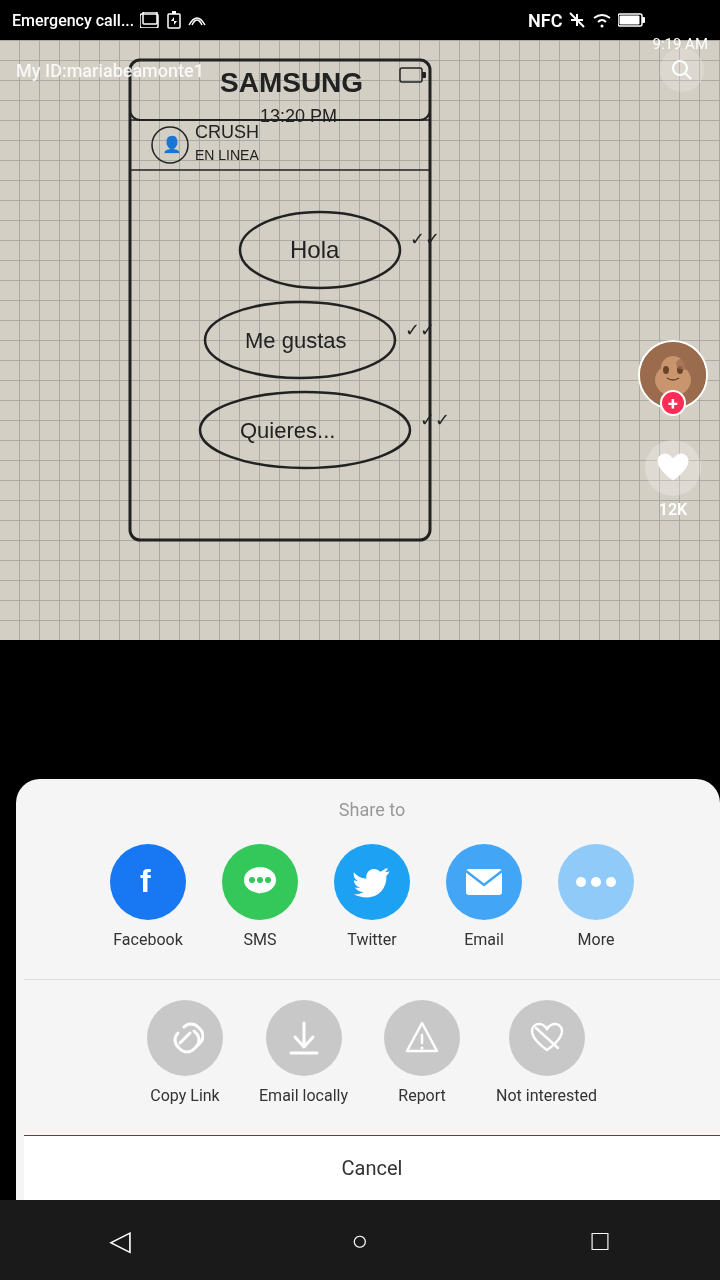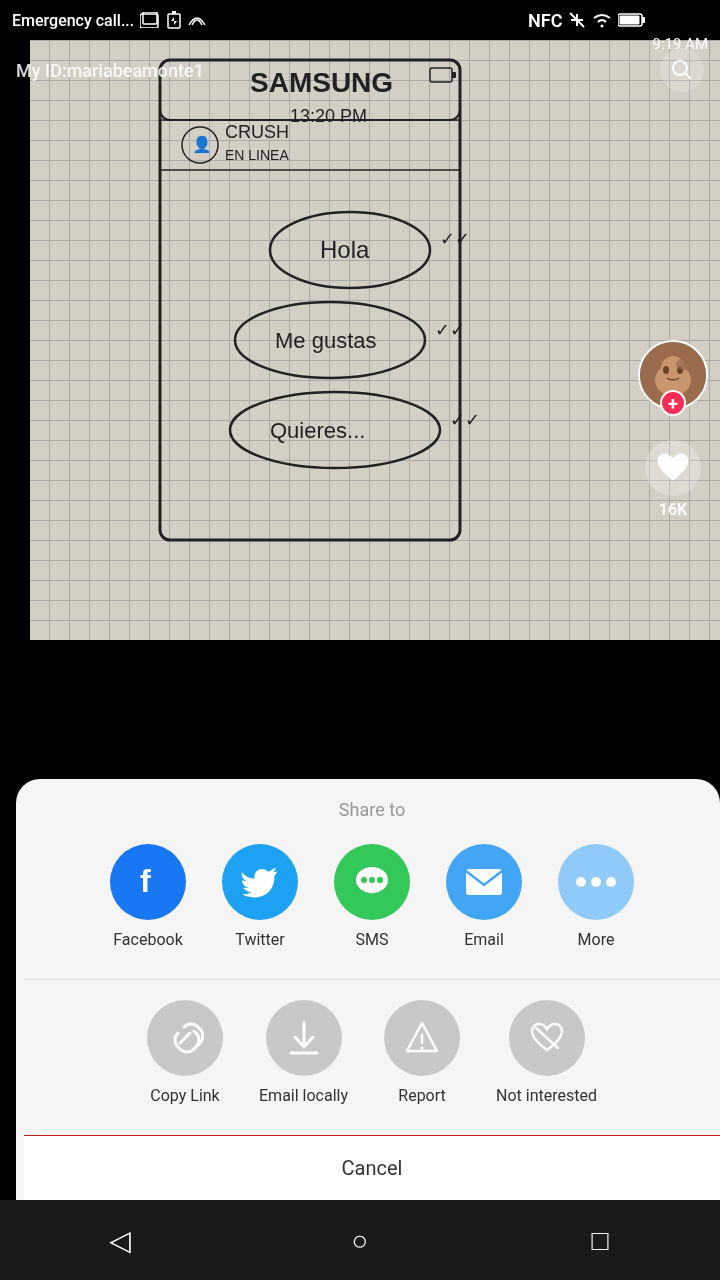--- a/index.html
+++ b/index.html
@@ -45,21 +45,20 @@
       margin-top: 47px;
     }
 
     
     .video-area {
       position: absolute;
       top: 0; left: 0; right: 0;
       height: 640px;
       background: #d946ef;
       overflow: hidden;
-      margin-left: 30px;
     }
 
     .video-bg {
       width: 100%;
       height: 100%;
       background: 
         repeating-linear-gradient(
           0deg,
           transparent,
           transparent 19px,
@@ -386,61 +385,61 @@
     </div>
     <div class="avatar-plus">+</div>
   </div>
 
   <div class="heart-btn">
     <div class="heart-icon">
       <svg width="34" height="32" viewBox="0 0 34 32">
         <path d="M17 28 C17 28 2 18 2 9 C2 4.5 5.5 2 9 2 C12 2 15 4 17 7 C19 4 22 2 25 2 C28.5 2 32 4.5 32 9 C32 18 17 28 17 28 Z" fill="white" stroke="white"></path>
       </svg>
     </div>
-    <span class="heart-count">16K</span>
+    <span class="heart-count">12K</span>
   </div>
 </div>
 
 <div class="share-sheet">
   <div class="share-title">Share to</div>
 
   <div class="share-row">
 
     <div class="share-item">
       <div class="share-icon facebook">
         <svg width="36" height="36" viewBox="0 0 36 36">
           <text x="10" y="28" font-family="Arial" font-size="32" font-weight="bold" fill="white">f</text>
         </svg>
       </div>
       <span class="share-label">Facebook</span>
-    </div>
-
-    <div class="share-item">
-      <div class="share-icon twitter">
-        <svg width="38" height="34" viewBox="0 0 38 34">
-          <path d="M36 4 C34 6 32 7 30 7.5 C28 5 25 4 22 4.5 C17 5.5 14 10 15 15 C9 15 4 12 1 8 C0 12 2 16 6 18 C4 18 2 17.5 1 17 C1 21 4 24 8 25 C6 25.5 4 25.5 2 25 C4 28 7.5 30 12 30 C7 33 1 33 0 32 C5 35 10 36 16 36 C30 36 38 24 37 12 C38.5 11 40 9 40.5 7 C39 7.5 37.5 8 36 7.5 C37.5 6 38.5 5 39 4 Z" fill="white" transform="scale(0.9)"></path>
-        </svg>
-      </div>
-      <span class="share-label">Twitter</span>
     </div>
 
     <div class="share-item">
       <div class="share-icon sms">
         <svg width="40" height="40" viewBox="0 0 40 40">
           <ellipse cx="20" cy="18" rx="16" ry="13" fill="white"></ellipse>
           <polygon points="12,28 20,32 20,28" fill="white"></polygon>
           <ellipse cx="12" cy="18" rx="3" ry="3" fill="#34C759"></ellipse>
           <ellipse cx="20" cy="18" rx="3" ry="3" fill="#34C759"></ellipse>
           <ellipse cx="28" cy="18" rx="3" ry="3" fill="#34C759"></ellipse>
         </svg>
       </div>
       <span class="share-label">SMS</span>
     </div>
 
     <div class="share-item">
+      <div class="share-icon twitter">
+        <svg width="38" height="34" viewBox="0 0 38 34">
+          <path d="M36 4 C34 6 32 7 30 7.5 C28 5 25 4 22 4.5 C17 5.5 14 10 15 15 C9 15 4 12 1 8 C0 12 2 16 6 18 C4 18 2 17.5 1 17 C1 21 4 24 8 25 C6 25.5 4 25.5 2 25 C4 28 7.5 30 12 30 C7 33 1 33 0 32 C5 35 10 36 16 36 C30 36 38 24 37 12 C38.5 11 40 9 40.5 7 C39 7.5 37.5 8 36 7.5 C37.5 6 38.5 5 39 4 Z" fill="white" transform="scale(0.9)"></path>
+        </svg>
+      </div>
+      <span class="share-label">Twitter</span>
+    </div>
+
+    <div class="share-item">
       <div class="share-icon email">
         <svg width="40" height="30" viewBox="0 0 40 30">
           <rect x="2" y="2" width="36" height="26" rx="3" fill="white"></rect>
           <path d="M2 4 L20 18 L38 4" stroke="#42A5F5" stroke-width="2.5" fill="none"></path>
         </svg>
       </div>
       <span class="share-label">Email</span>
     </div>
 
     <div class="share-item">

